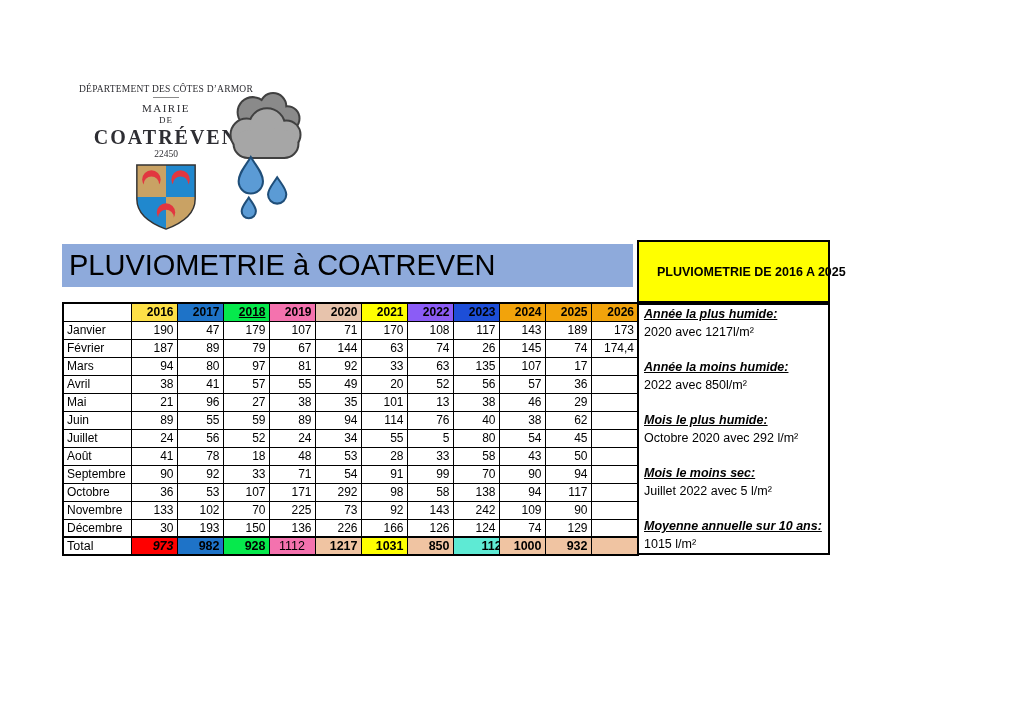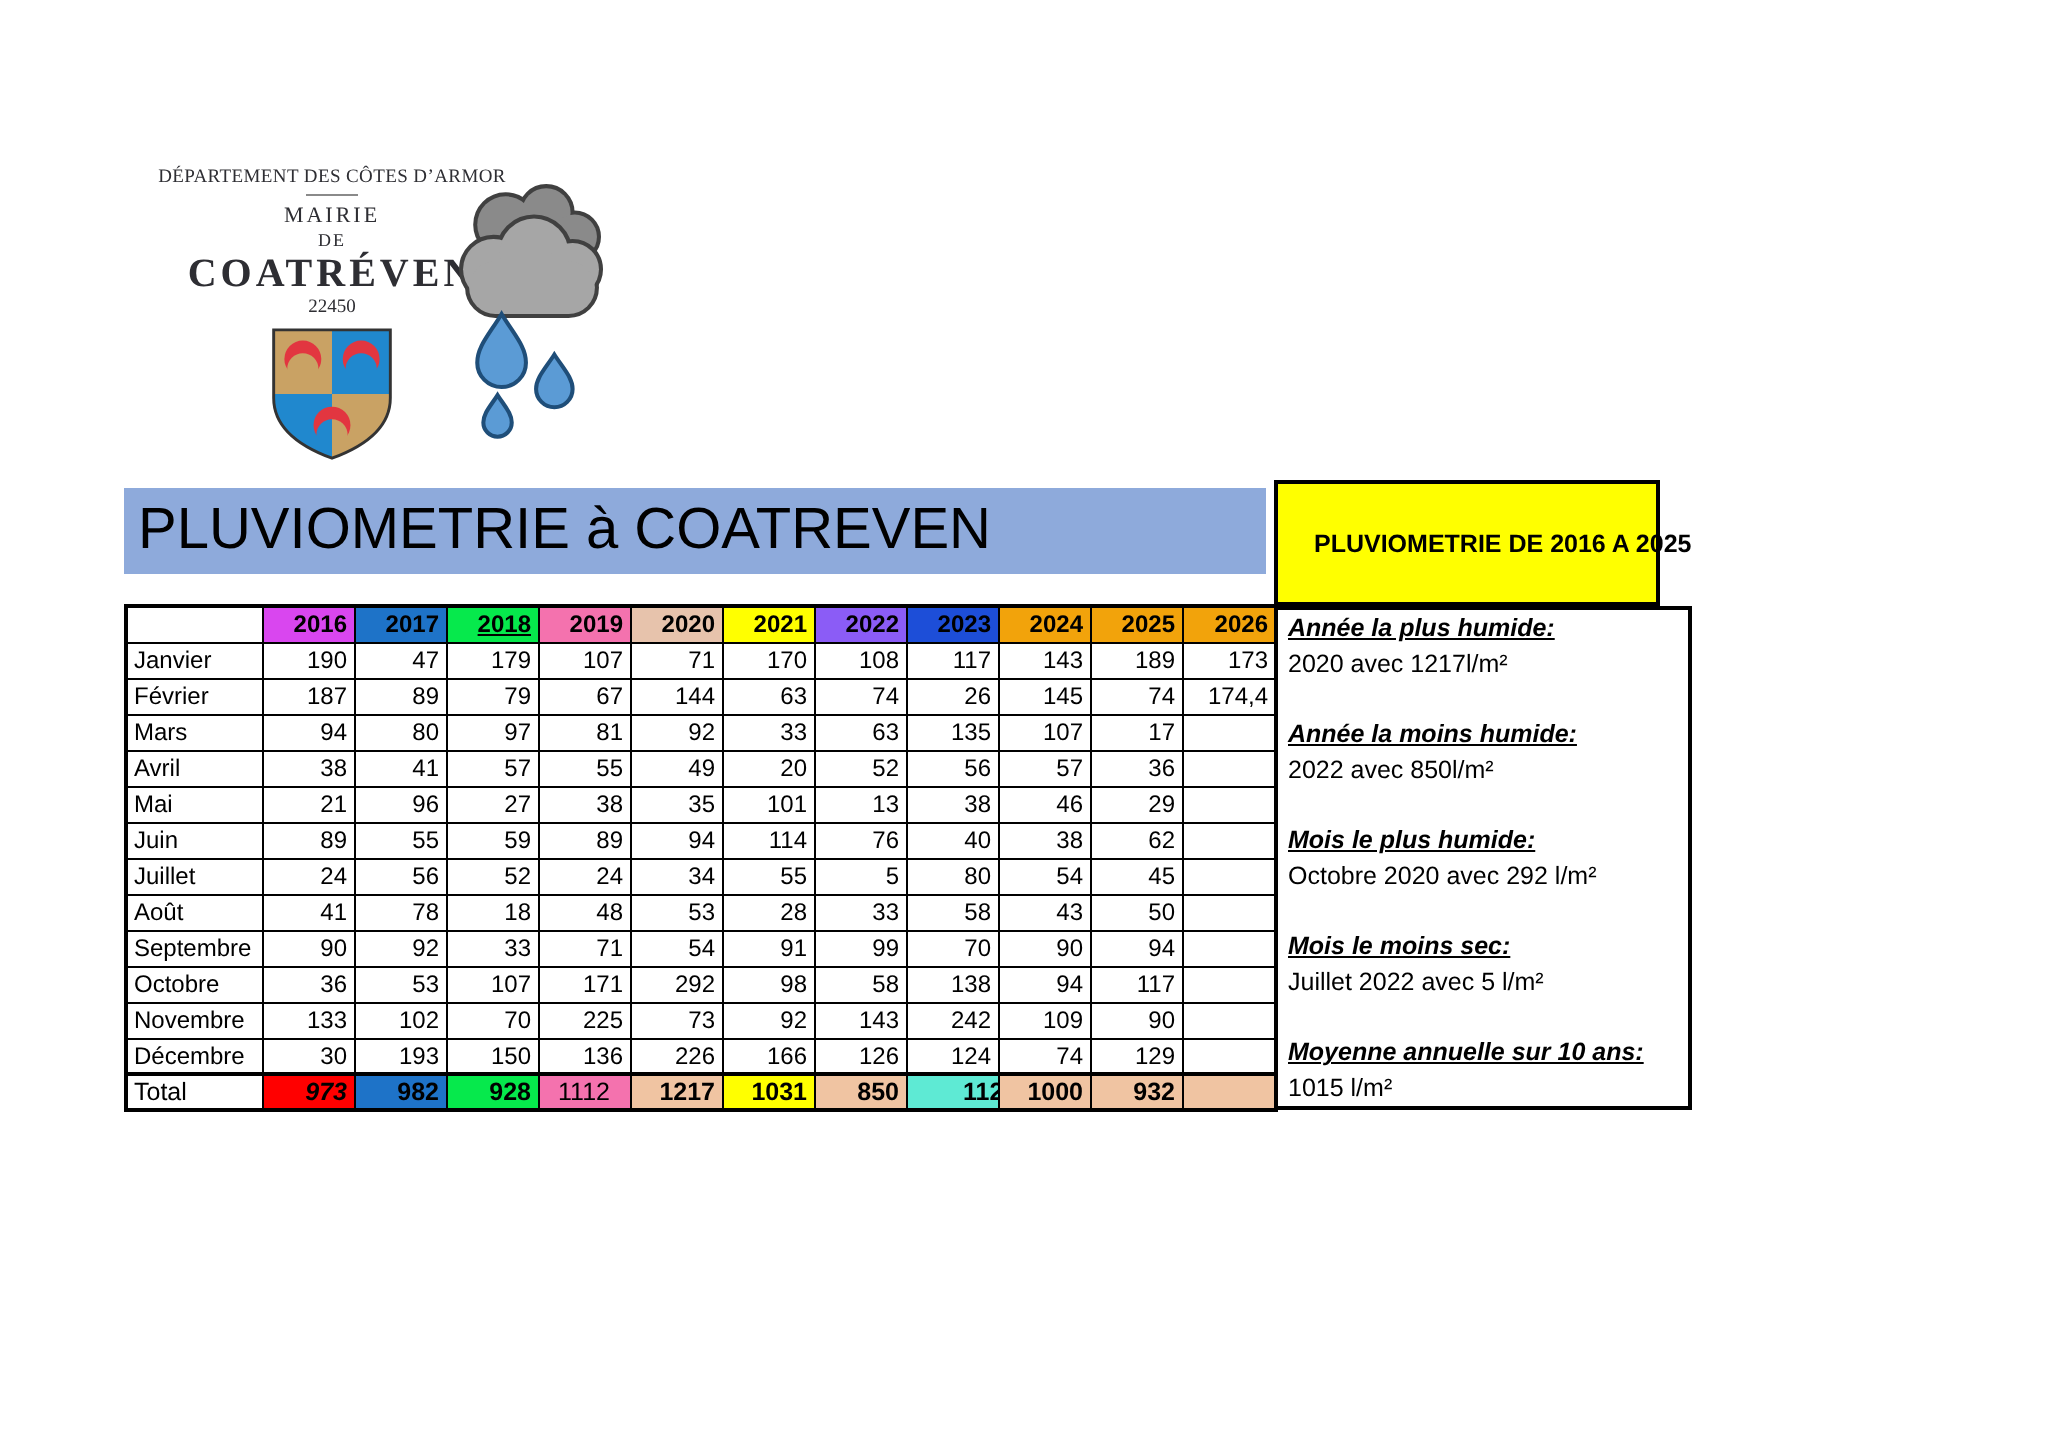--- a/index.html
+++ b/index.html
@@ -21,21 +21,21 @@
   
   .cloud{position:absolute;left:224px;top:88px;}
   
   .title-bar{position:absolute;left:62px;top:244px;width:571px;height:43px;
     background:var(--title-bar);font-size:29px;line-height:43px;padding-left:7px;white-space:nowrap;}
   
   .side-header{position:absolute;left:637px;top:240px;width:193px;height:63px;
     background:var(--panel-yellow);border:2px solid #000;display:flex;align-items:center;
     padding-left:18px;font-size:12.5px;font-weight:bold;white-space:nowrap;}
   
-  .side-body{position:absolute;left:637px;top:303px;width:209px;height:252px;
+  .side-body{position:absolute;left:637px;top:303px;width:193px;height:252px;
     background:#fff;border:2px solid #000;padding:1px 0 0 5px;overflow:hidden;}
   .side-line{height:17.7px;font-size:12.5px;line-height:17.5px;white-space:nowrap;}
   .side-line.heading{font-weight:bold;font-style:italic;text-decoration:underline;}
   
   table.rainfall{position:absolute;left:62px;top:302px;border-collapse:collapse;
     table-layout:fixed;border:2px solid #000;}
   table.rainfall td{border:1px solid #000;height:18px;padding:0 3px;font-size:12px;
     vertical-align:middle;overflow:hidden;white-space:nowrap;}
   td.year-cell{font-weight:bold;text-align:right;font-size:12.5px;}
   td.num-cell{text-align:right;}
@@ -145,21 +145,21 @@
       <col style="width:46px">
       <col style="width:46px">
       <col style="width:46px">
     <col style="width:46px">
       <col style="width:46px">
       <col style="width:47px">
   </colgroup>
   <tbody id="tbody">
       <tr class="header-row">
         <td class="label-cell"></td>
-        <td class="year-cell" style="background: #d946ef;">2016</td>
+        <td class="year-cell" style="background: #fde047;">2016</td>
         <td class="year-cell" style="background: rgb(30, 115, 200);">2017</td>
         <td class="year-cell" style="background: rgb(6, 233, 76); text-decoration: underline;">2018</td>
         <td class="year-cell" style="background: rgb(244, 114, 174);">2019</td>
         <td class="year-cell" style="background: rgb(231, 195, 172);">2020</td>
         <td class="year-cell" style="background: rgb(255, 255, 0);">2021</td>
         <td class="year-cell" style="background: #8b5cf6;">2022</td>
         <td class="year-cell" style="background: #1d4ed8;">2023</td>
         <td class="year-cell" style="background: rgb(242, 163, 11);">2024</td>
         <td class="year-cell" style="background: rgb(242, 163, 11);">2025</td>
         <td class="year-cell" style="background: rgb(242, 163, 11);">2026</td>

